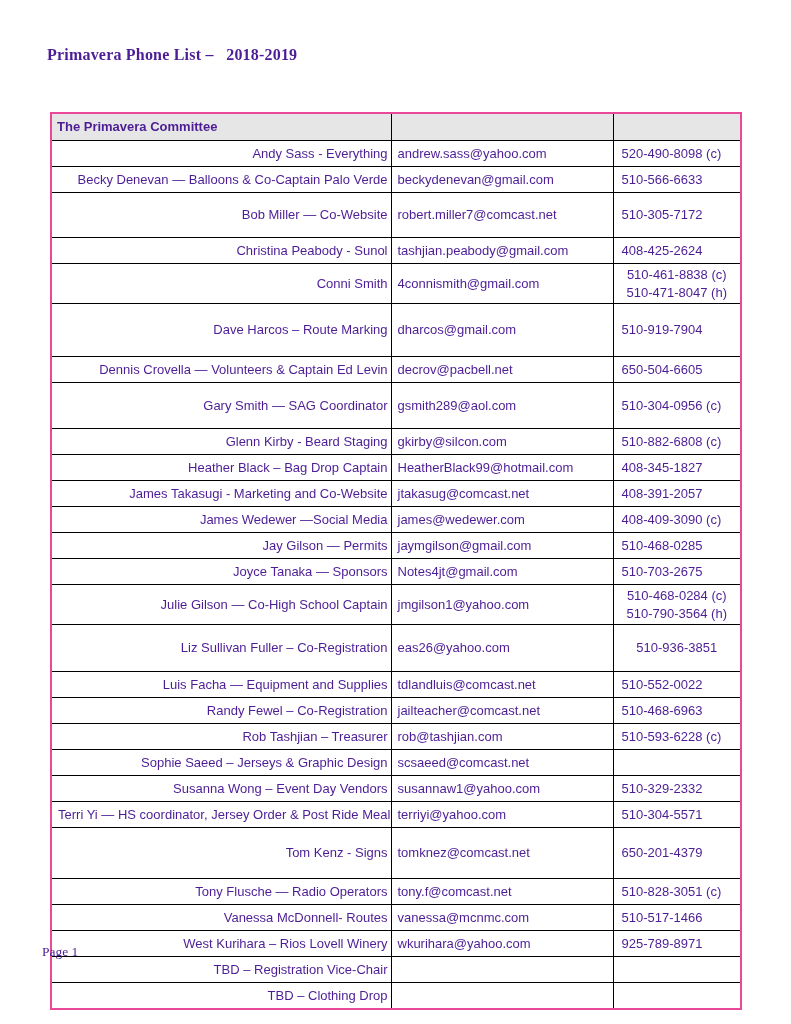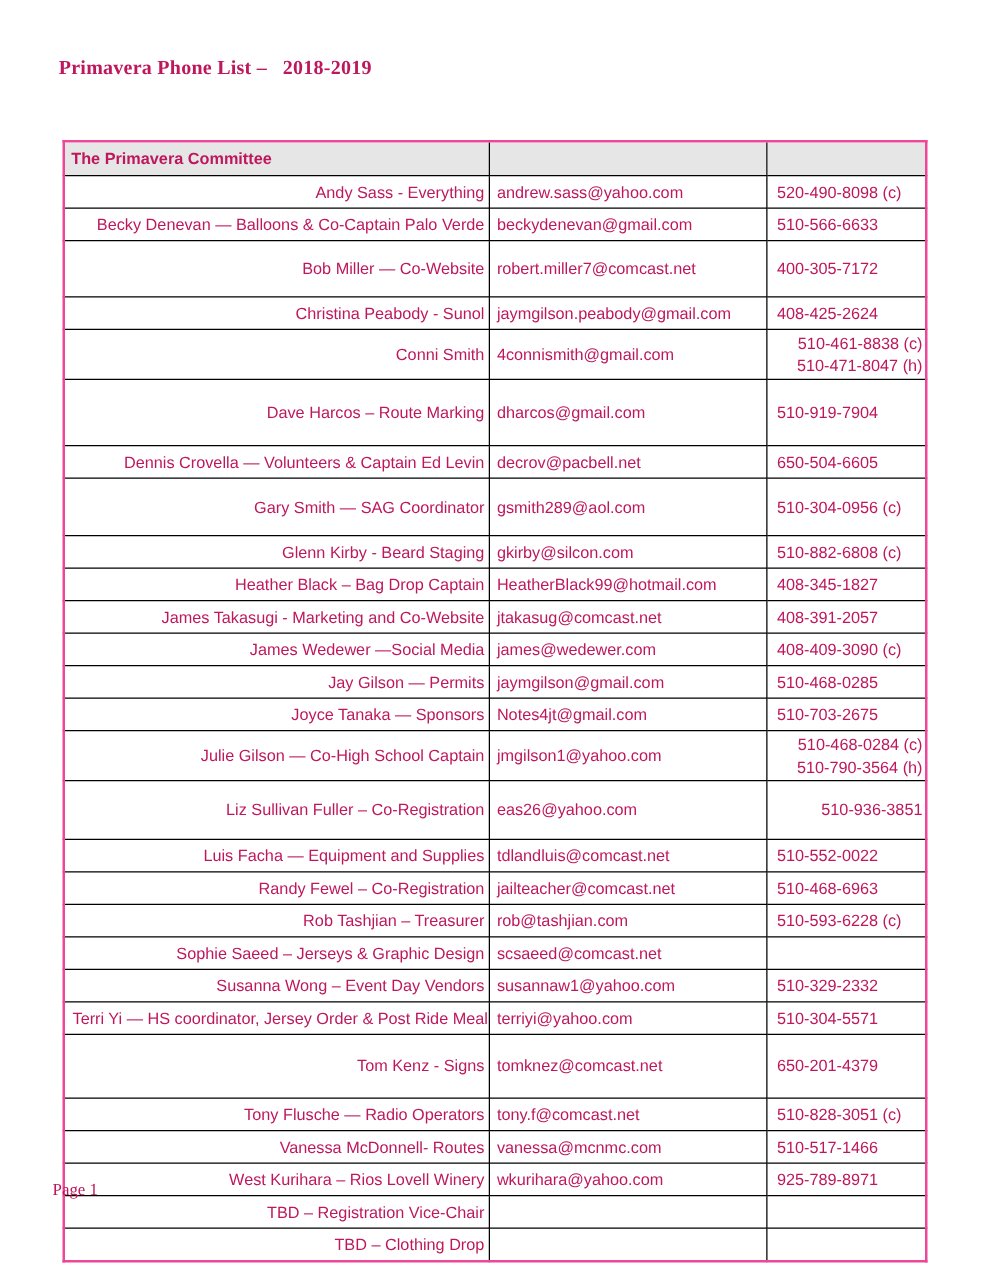--- a/index.html
+++ b/index.html
@@ -2,21 +2,21 @@
 <html><head>
 <meta charset="utf-8">
 <style>
   html, body { margin: 0; padding: 0; background: #ffffff; }
   .page {
     position: relative;
     width: 791px;
     height: 1024px;
     background: #ffffff;
     font-family: "Liberation Sans", sans-serif;
-    color: #be185d;
+    color: #4c1d95;
     overflow: hidden;
   }
   .title {
     position: absolute;
     left: 47px;
     top: 46px;
     margin: 0;
     font-family: "Liberation Serif", serif;
     font-size: 16px;
     font-weight: bold;
@@ -58,21 +58,21 @@
   }
   td.col-email {
     padding: 2px 3px 2px 6px;
     white-space: nowrap;
   }
   td.col-phone {
     padding: 2px 3px 2px 8px;
     white-space: nowrap;
   }
   td.col-phone.center {
-    text-align: right;
+    text-align: center;
     padding-left: 2px;
     padding-right: 2px;
   }
   
   tbody tr:nth-child(3) td  { height: 40px; }
   tbody tr:nth-child(6) td  { height: 48px; }
   tbody tr:nth-child(8) td  { height: 41px; margin-top: 14px; }
   tbody tr:nth-child(16) td { height: 42px; }
   tbody tr:nth-child(23) td { height: 46px; }
   tbody tr:nth-child(23) td.col-name { white-space: normal; }
@@ -116,26 +116,26 @@
           <td class="col-name">Becky Denevan — Balloons &amp; Co-Captain Palo Verde</td>
           <td class="col-email">beckydenevan@gmail.com</td>
           <td class="col-phone">
             <div>510-566-6633</div>
           </td>
         </tr>
         <tr>
           <td class="col-name">Bob Miller — Co-Website</td>
           <td class="col-email">robert.miller7@comcast.net</td>
           <td class="col-phone">
-            <div>400-305-7172</div>
+            <div>510-305-7172</div>
           </td>
         </tr>
         <tr>
           <td class="col-name">Christina Peabody - Sunol</td>
-          <td class="col-email">jaymgilson.peabody@gmail.com</td>
+          <td class="col-email">tashjian.peabody@gmail.com</td>
           <td class="col-phone">
             <div>408-425-2624</div>
           </td>
         </tr>
         <tr>
           <td class="col-name">Conni Smith</td>
           <td class="col-email">4connismith@gmail.com</td>
           <td class="col-phone center">
             <div>510-461-8838 (c)</div>
             <div>510-471-8047 (h)</div>

